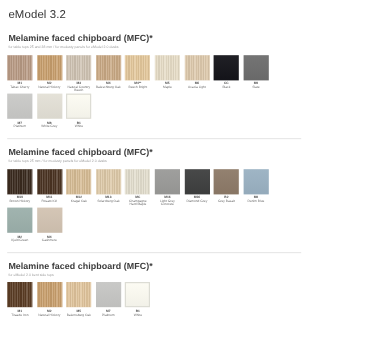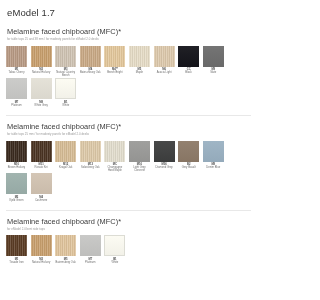--- a/index.html
+++ b/index.html
@@ -4,21 +4,21 @@
 <style>
   html,body{margin:0;padding:0;}
   body{
     width:257px;height:300px;background:#ffffff;
     font-family:"Liberation Sans",sans-serif;color:#3c3c3c;
     overflow:hidden;
   }
   .page{padding:7px 6px 0 6px;box-sizing:border-box;width:257px;height:300px;}
   .doc-title{font-size:9.5px;font-weight:400;color:#333;letter-spacing:.1px;margin:0 0 9px 1px;}
   .section{margin-bottom:7px;}
-  .sec-head{font-size:7.4px;font-weight:400;color:#3a3a3a;margin:0 0 2px 1px;letter-spacing:.05px;}
+  .sec-head{font-size:7.4px;font-weight:700;color:#3a3a3a;margin:0 0 2px 1px;letter-spacing:.05px;}
   .sec-sub{font-size:2.9px;font-weight:400;color:#9a9a9a;margin:0 0 4px 1px;letter-spacing:.02px;line-height:1.3;}
   .grid{display:flex;flex-wrap:wrap;}
   .cell{width:21px;margin:0 3.6px 1px 0;}
   .sw{width:21px;height:21px;position:relative;overflow:hidden;}
   .sw.bordered{box-sizing:border-box;border:1px solid #dcdcd4;}
   .sw.grain::after{
     content:"";position:absolute;inset:0;
     background-image:repeating-linear-gradient(90deg,
       rgba(255,255,255,.20) 0px, rgba(255,255,255,.20) 1px,
       rgba(0,0,0,.05) 1px, rgba(0,0,0,.05) 2px,
@@ -33,21 +33,21 @@
   .lbl{padding-top:1.5px;line-height:1.12;}
   .code{font-size:2.7px;font-weight:700;color:#4a4a4a;text-align:center;display:block;}
   .name{font-size:2.7px;font-weight:400;color:#6e6e6e;text-align:center;display:block;}
   .divider{height:1px;background:#e8e8e8;margin:5px 0 6px 0;width:100%;}
 </style>
 </head>
 <body>
 
 <div class="page">
 
-  <div class="doc-title">eModel 1.7</div>
+  <div class="doc-title">eModel 3.2</div>
 
   <div class="section">
     <div class="sec-head">Melamine faced chipboard (MFC)*</div>
     <div class="sec-sub">for table tops 25 and 38 mm / for modesty panels for eModel 2.0 desks</div>
     <div class="grid" id="g0">
         <div class="cell">
           <div class="sw grain" style="background: rgb(184, 154, 132);"></div>
           <div class="lbl">
             <span class="code">M1</span>
             <span class="name">Tabac Cherry</span>

